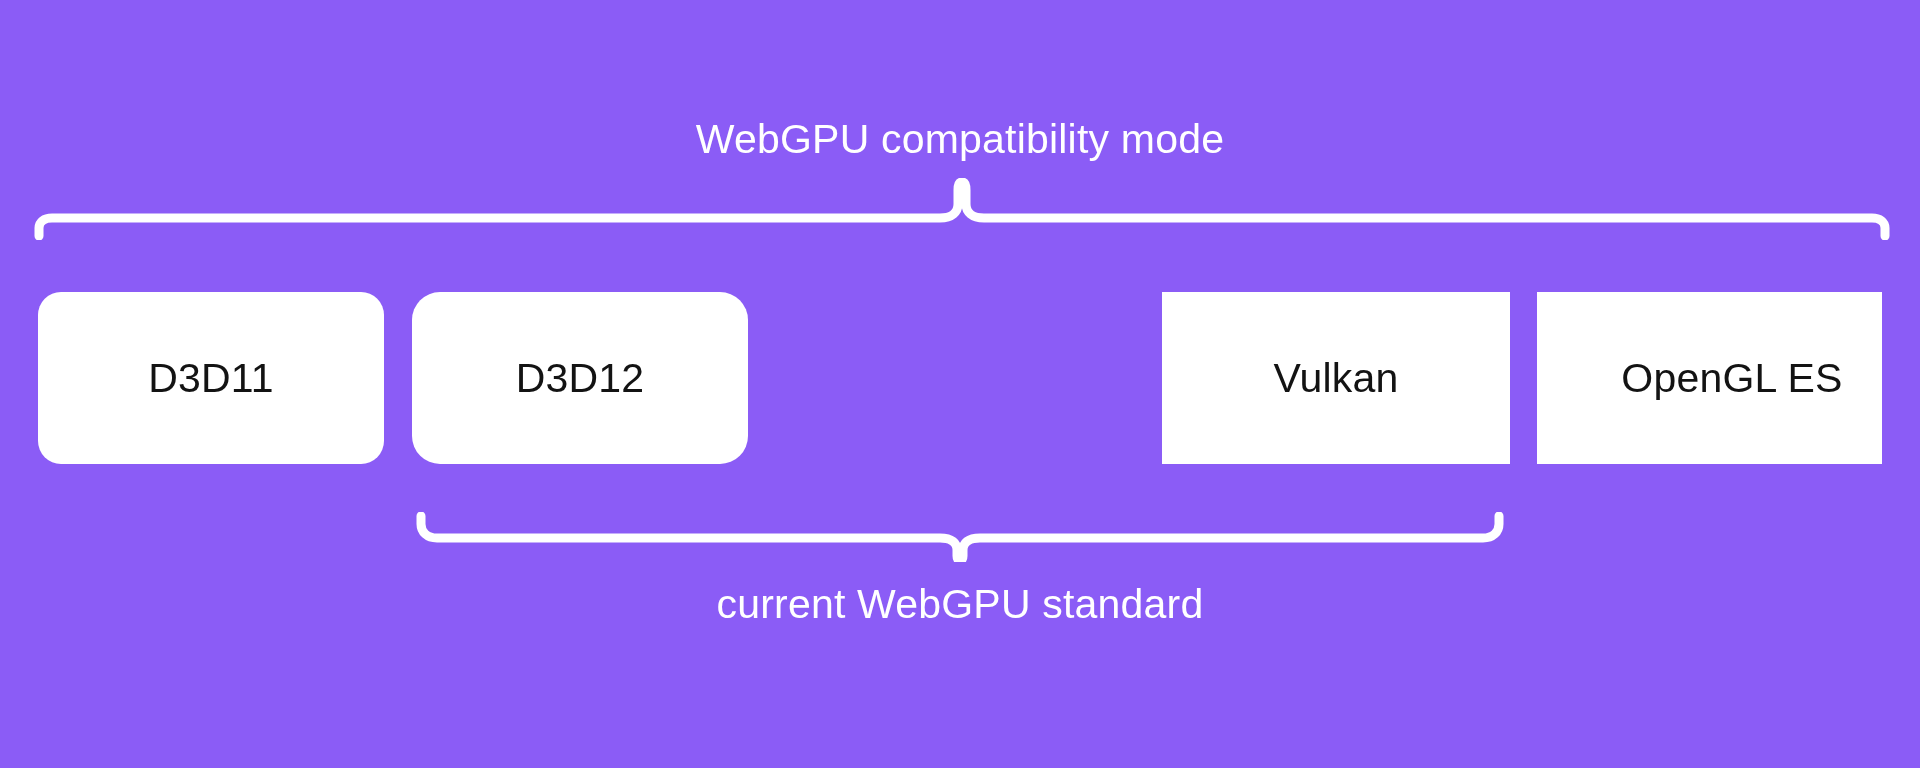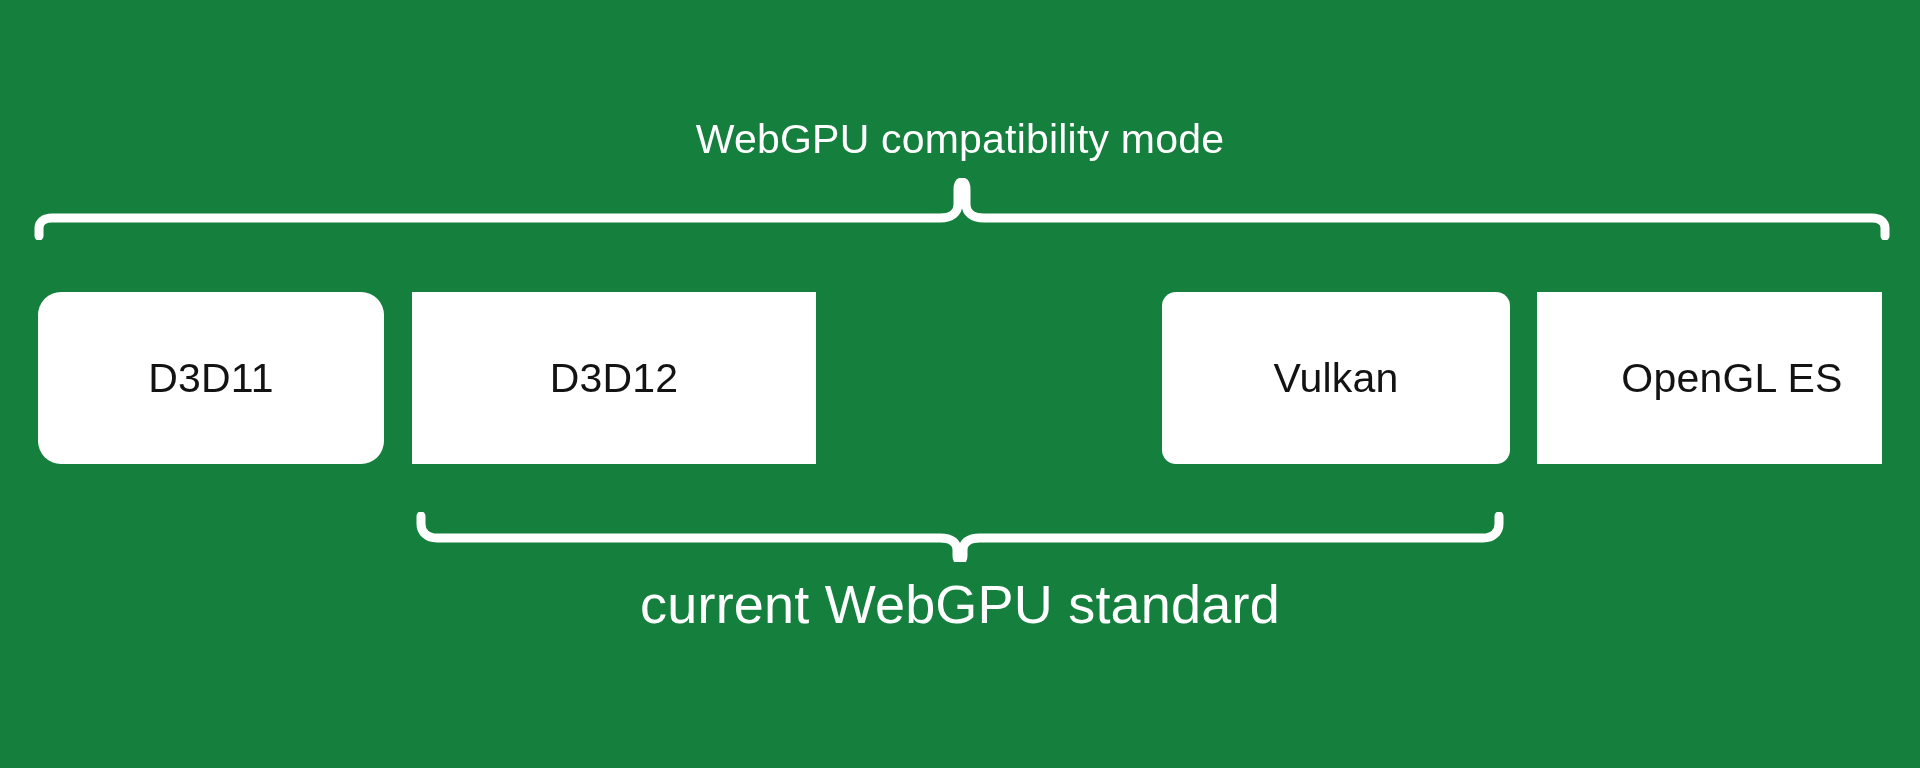--- a/index.html
+++ b/index.html
@@ -10,21 +10,21 @@
   body {
     width: 1920px;
     height: 768px;
     overflow: hidden;
     font-family: "Liberation Sans", sans-serif;
   }
   #diagram-root {
     position: relative;
     width: 1920px;
     height: 768px;
-    background: #15803d;
+    background: #8b5cf6;
   }
 
   
   .brace-label {
     position: absolute;
     color: #ffffff;
     font-family: "Liberation Sans", sans-serif;
     font-weight: 400;
     white-space: nowrap;
     letter-spacing: 0.2px;
@@ -35,21 +35,21 @@
     top: 115px;
     text-align: center;
     font-size: 41px;
     line-height: 48px;
   }
   #bottom-label {
     left: 0;
     right: 0;
     top: 580px;
     text-align: center;
-    font-size: 54px;
+    font-size: 41px;
     line-height: 48px;
   }
 
   
   .brace {
     position: absolute;
     display: block;
   }
   #top-brace {
     left: 30px;
@@ -92,23 +92,23 @@
   .api-box-label {
     color: #131313;
     font-family: "Liberation Sans", sans-serif;
     font-size: 41px;
     font-weight: 400;
     line-height: 48px;
     white-space: nowrap;
     letter-spacing: 0.2px;
   }
   .box-0 { left: 0px;    width: 346px; border-radius: 23px; }
-  .box-1 { left: 374px;  width: 404px; }
+  .box-1 { left: 374px;  width: 336px; border-radius: 28px; }
   .box-2 { left: 750px;  width: 344px; }
-  .box-3 { left: 1124px; width: 348px; border-radius: 14px; }
+  .box-3 { left: 1124px; width: 348px; }
   .box-4 { left: 1499px; width: 345px; padding-left: 45px; }
 </style>
 </head>
 <body>
 
 <div id="diagram-root">
 
   <div class="brace-label" id="top-label">WebGPU compatibility mode</div>
 
   <svg class="brace" id="top-brace" viewBox="0 0 1860 62" preserveAspectRatio="none" xmlns="http://www.w3.org/2000/svg">

